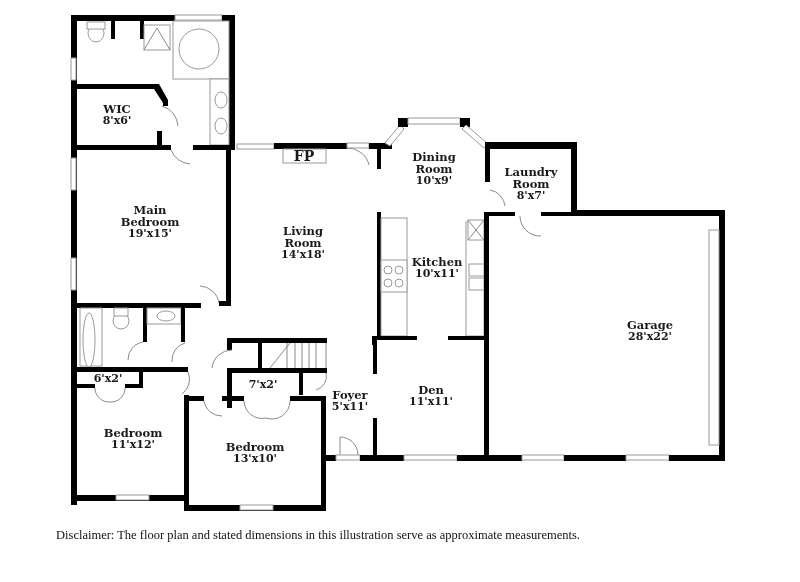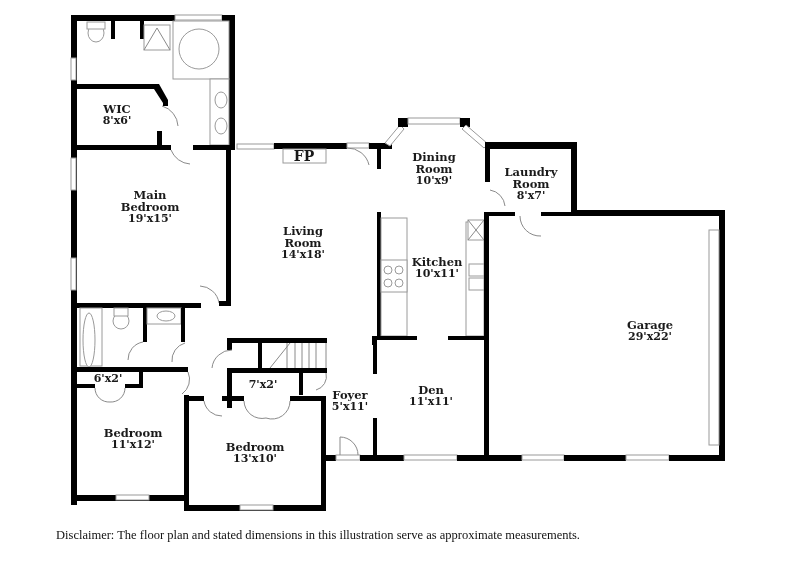--- a/index.html
+++ b/index.html
@@ -174,21 +174,21 @@
   <rect class="wall" x="564" y="455" width="62" height="6"></rect>
   <rect class="win" x="626" y="455" width="43" height="5"></rect>
   <rect class="wall" x="669" y="455" width="56" height="6"></rect>
 </svg>
 
 <div class="room-label" style="left:117px; top:103px;">
   <span>WIC</span>
   <span class="dim">8'x6'</span>
 </div>
 
-<div class="room-label" style="left:150px; top:189px;">
+<div class="room-label" style="left:150px; top:204px;">
   <span style="display:block;">Main</span>
   <span style="display:block;">Bedroom</span>
   <span class="dim">19'x15'</span>
 </div>
 
 <div class="room-label" style="left:303px; top:225px;">
   <span style="display:block;">Living</span>
   <span style="display:block;">Room</span>
   <span class="dim">14'x18'</span>
 </div>
@@ -209,21 +209,21 @@
   <span class="dim">8'x7'</span>
 </div>
 
 <div class="room-label" style="left:437px; top:256px;">
   <span style="display:block;">Kitchen</span>
   <span class="dim">10'x11'</span>
 </div>
 
 <div class="room-label" style="left:604px; top:319px;margin-left:46px;">
   <span style="display:block;">Garage</span>
-  <span class="dim">29'x22'</span>
+  <span class="dim">28'x22'</span>
 </div>
 
 <div class="room-label" style="left:108px; top:373px;">
   <span class="dim">6'x2'</span>
 </div>
 
 <div class="room-label" style="left:263px; top:379px;">
   <span class="dim">7'x2'</span>
 </div>
 

